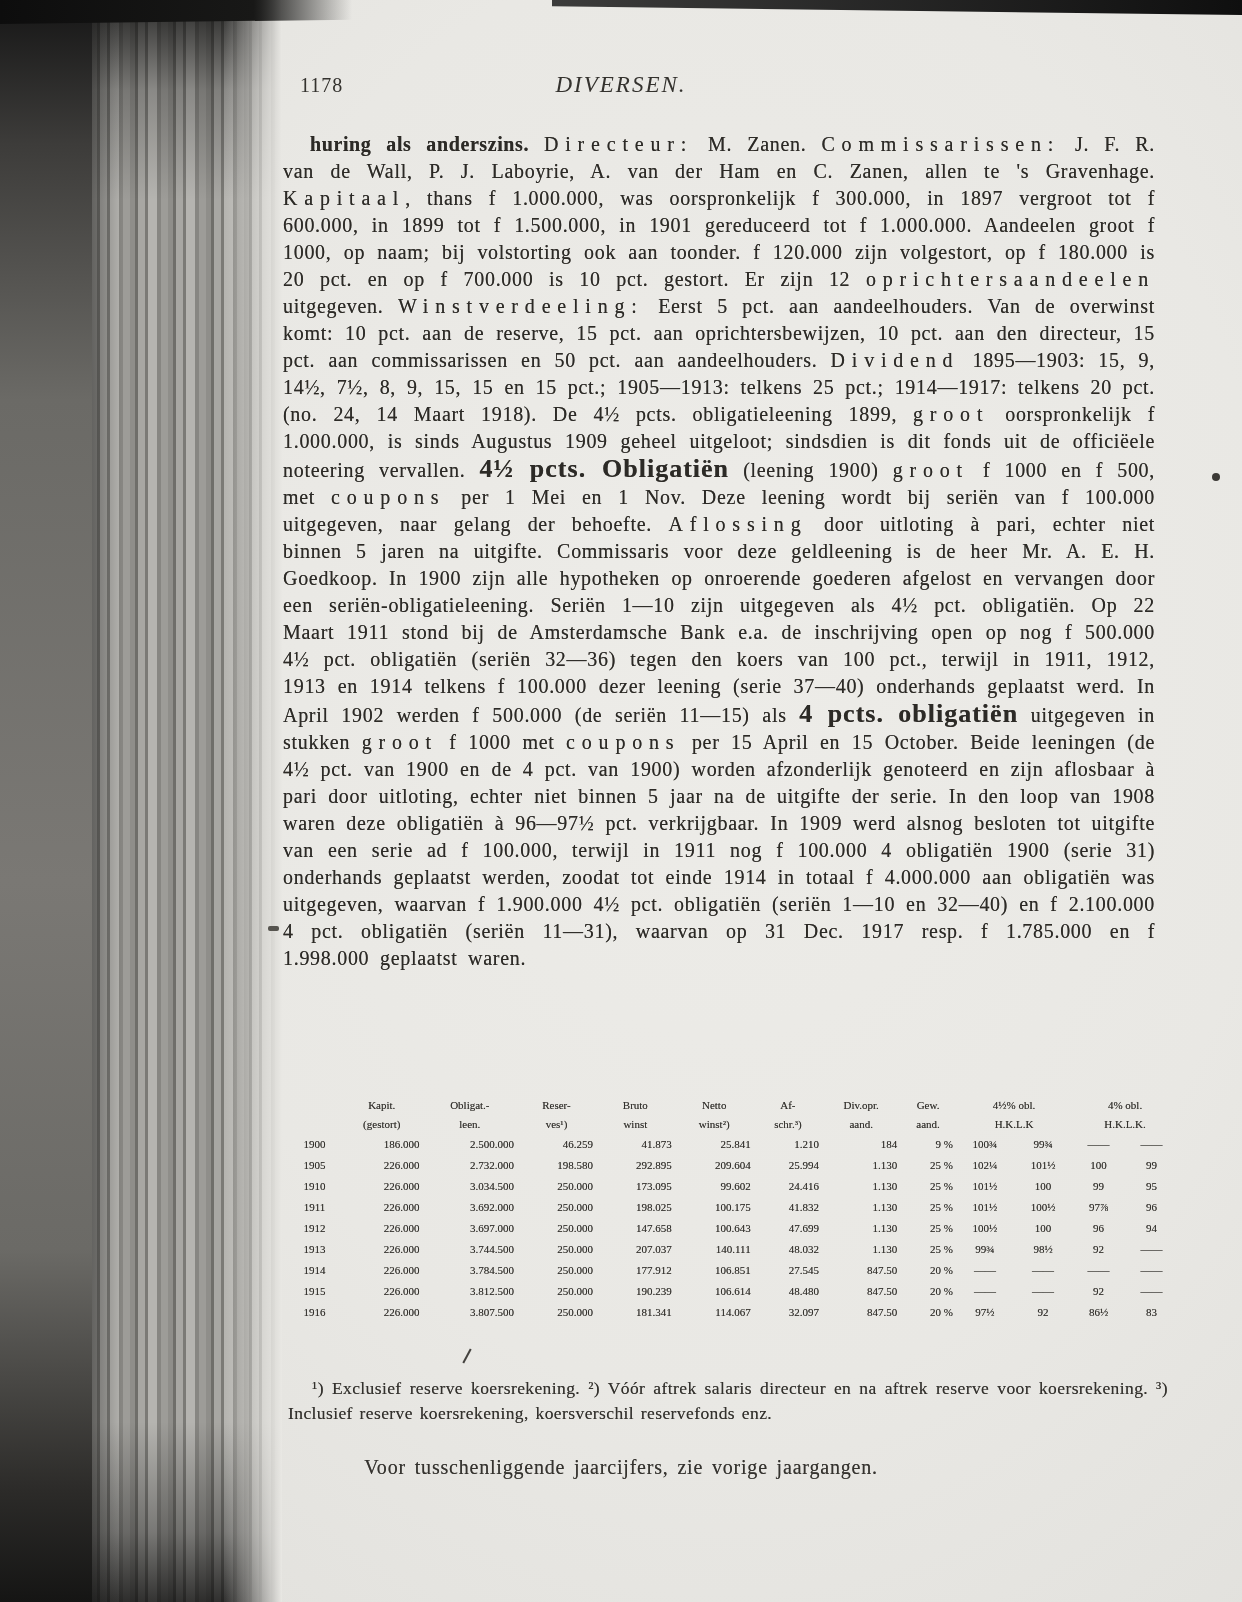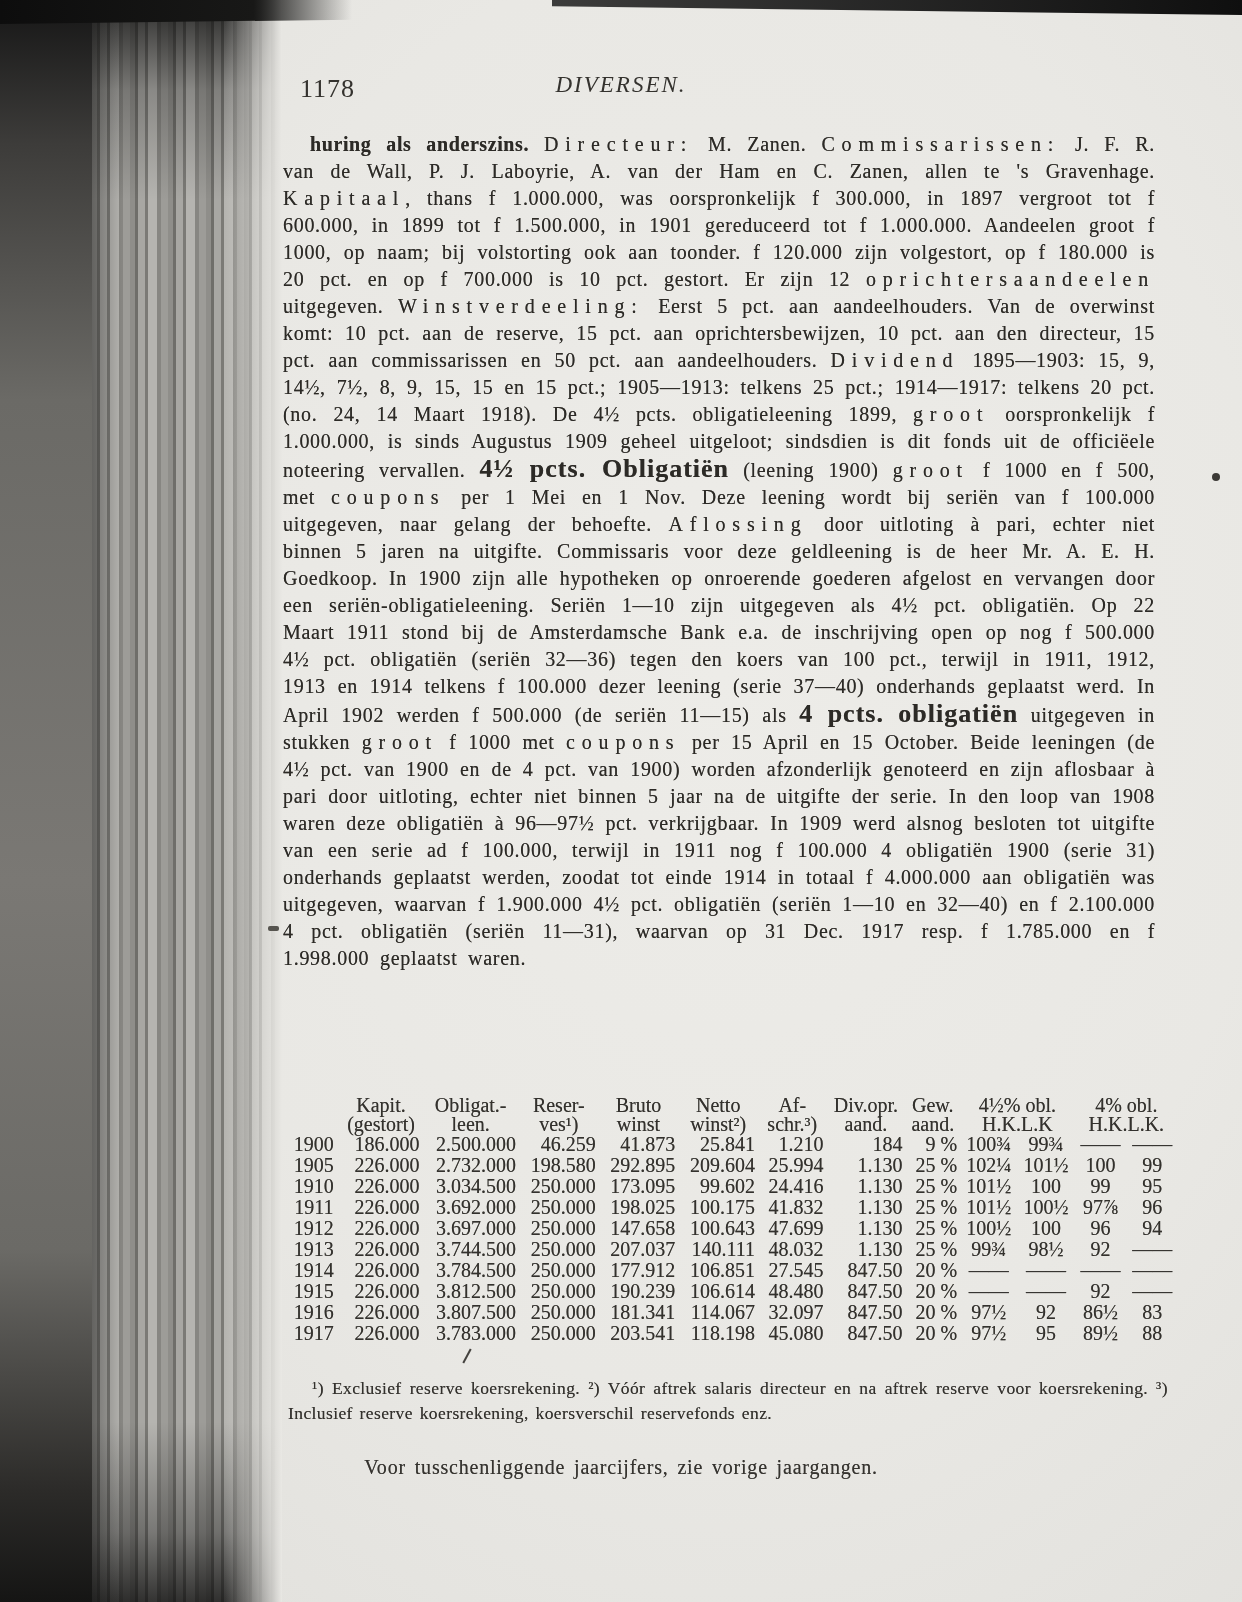--- a/index.html
+++ b/index.html
@@ -30,38 +30,38 @@
   .top-right-bar{
     position:absolute; left:552px; top:0; width:690px; height:15px;
     background:linear-gradient(90deg, rgba(22,22,22,.82), #0f0f0f);
     clip-path:polygon(0 0,100% 0,100% 100%,0 42%);
   }
   .ink-speck-a{position:absolute; left:1212px; top:473px; width:8px; height:8px; background:#3c3a36; border-radius:50%;}
   .ink-speck-b{position:absolute; left:268px; top:926px; width:11px; height:5px; background:#56544f; border-radius:2px;}
   .ink-speck-c{position:absolute; left:466px; top:1348px; width:2px; height:16px; background:#44423e; transform:rotate(28deg);}
   
   .page-number{
-    position:absolute; left:300px; top:74px; font-size:26px; letter-spacing:1px; color:#34322e;
+    position:absolute; left:300px; top:74px; font-size:20px; letter-spacing:1px; color:#34322e;
   }
   .header-title{
     position:absolute; left:0; top:72px; width:100%; text-align:center;
     font-style:italic; font-size:23px; letter-spacing:2px; color:#34322e;
   }
   .body-paragraph{
     position:absolute; left:283px; top:131px; width:872px;
     font-size:20px; line-height:27px; text-align:justify;
     letter-spacing:0.7px; word-spacing:5px;
     text-shadow:0 0 0.4px rgba(44,42,38,.65);
   }
   .run-spaced{letter-spacing:0.34em;}
   .run-bold{font-weight:bold; font-size:26px; letter-spacing:1px;}
   .run-lead{font-weight:bold; letter-spacing:0.6px;margin-left:27px;}
   
   .table-wrap{position:absolute; left:288px; top:1096px; width:890px;}
-  table{border-collapse:collapse; width:100%; font-size:20px; color:#33312d;
+  table{border-collapse:collapse; width:100%; font-size:11px; color:#33312d;
         text-shadow:0 0 0.3px rgba(50,48,44,.6);}
   th{font-weight:normal; text-align:center; vertical-align:bottom; padding:0 3px; line-height:19px;}
   td{padding:1px 3px; line-height:19px; white-space:nowrap;}
   td.c0{text-align:center;}
   td.c1,td.c2,td.c3,td.c4,td.c5,td.c6,td.c7{text-align:right;}
   td.c8{text-align:right;}
   td.c9,td.c10,td.c11,td.c12{text-align:center;}
   
   .footnotes{
     position:absolute; left:288px; top:1376px; width:880px;
@@ -272,34 +272,19 @@
             <td class="c4">181.341</td>
             <td class="c5">114.067</td>
             <td class="c6">32.097</td>
             <td class="c7">847.50</td>
             <td class="c8">20 %</td>
             <td class="c9">97½</td>
             <td class="c10">92</td>
             <td class="c11">86½</td>
             <td class="c12">83</td>
           </tr>
-          <tr>
-            <td class="c0">1917</td>
-            <td class="c1">226.000</td>
-            <td class="c2">3.783.000</td>
-            <td class="c3">250.000</td>
-            <td class="c4">203.541</td>
-            <td class="c5">118.198</td>
-            <td class="c6">45.080</td>
-            <td class="c7">847.50</td>
-            <td class="c8">20 %</td>
-            <td class="c9">97½</td>
-            <td class="c10">95</td>
-            <td class="c11">89½</td>
-            <td class="c12">88</td>
-          </tr>
         </tbody>
     </table>
   </div>
 
   <div class="footnotes">¹) Exclusief reserve koersrekening. ²) Vóór aftrek salaris directeur en na aftrek reserve voor koersrekening. ³) Inclusief reserve koersrekening, koersverschil reservefonds enz.</div>
   <div class="footer-note">Voor tusschenliggende jaarcijfers, zie vorige jaargangen.</div>
 </div>
 
 </body></html>

